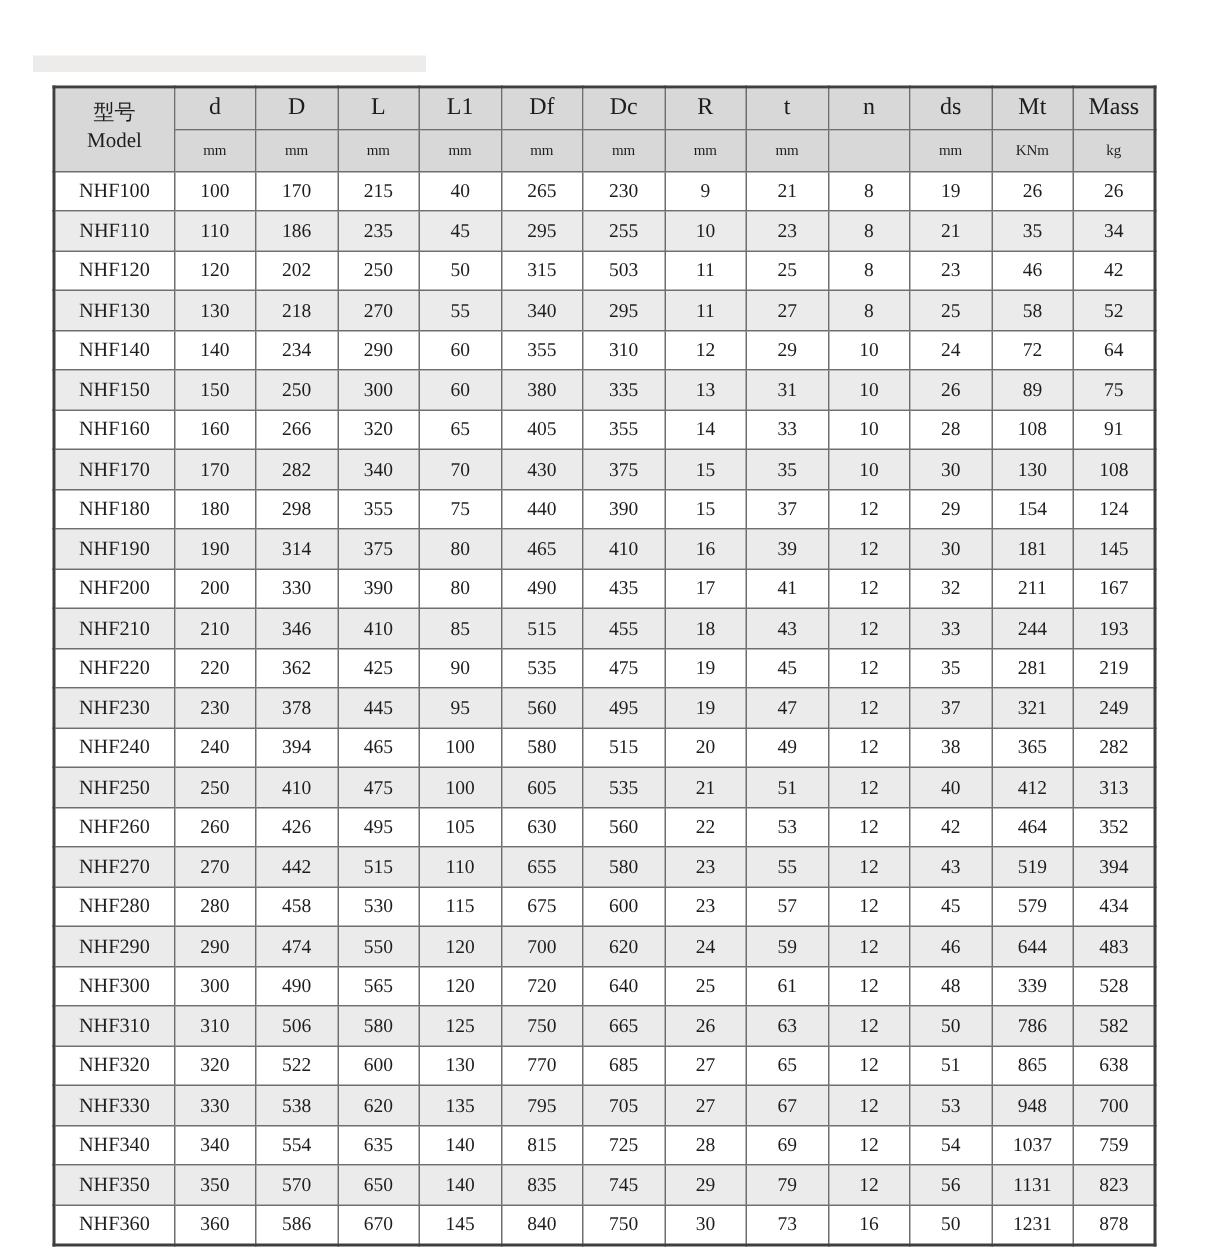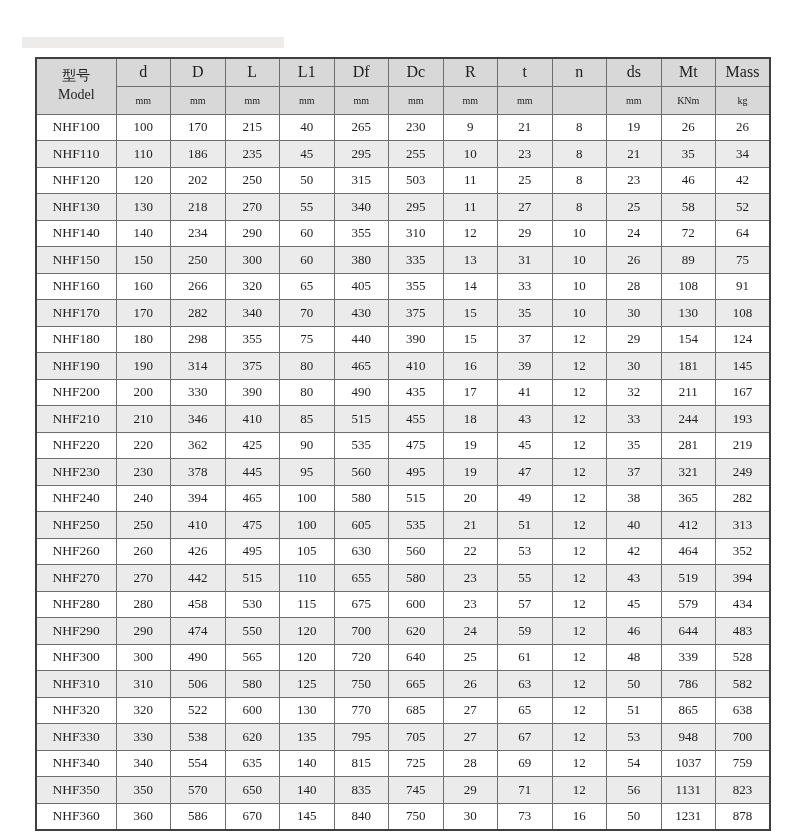--- a/index.html
+++ b/index.html
@@ -495,21 +495,21 @@
         </tr>
         <tr>
           <td class="model-cell">NHF350</td>
           <td>350</td>
           <td>570</td>
           <td>650</td>
           <td>140</td>
           <td>835</td>
           <td>745</td>
           <td>29</td>
-          <td>71</td>
+          <td>79</td>
           <td>12</td>
           <td>56</td>
           <td>1131</td>
           <td>823</td>
         </tr>
         <tr>
           <td class="model-cell">NHF360</td>
           <td>360</td>
           <td>586</td>
           <td>670</td>

